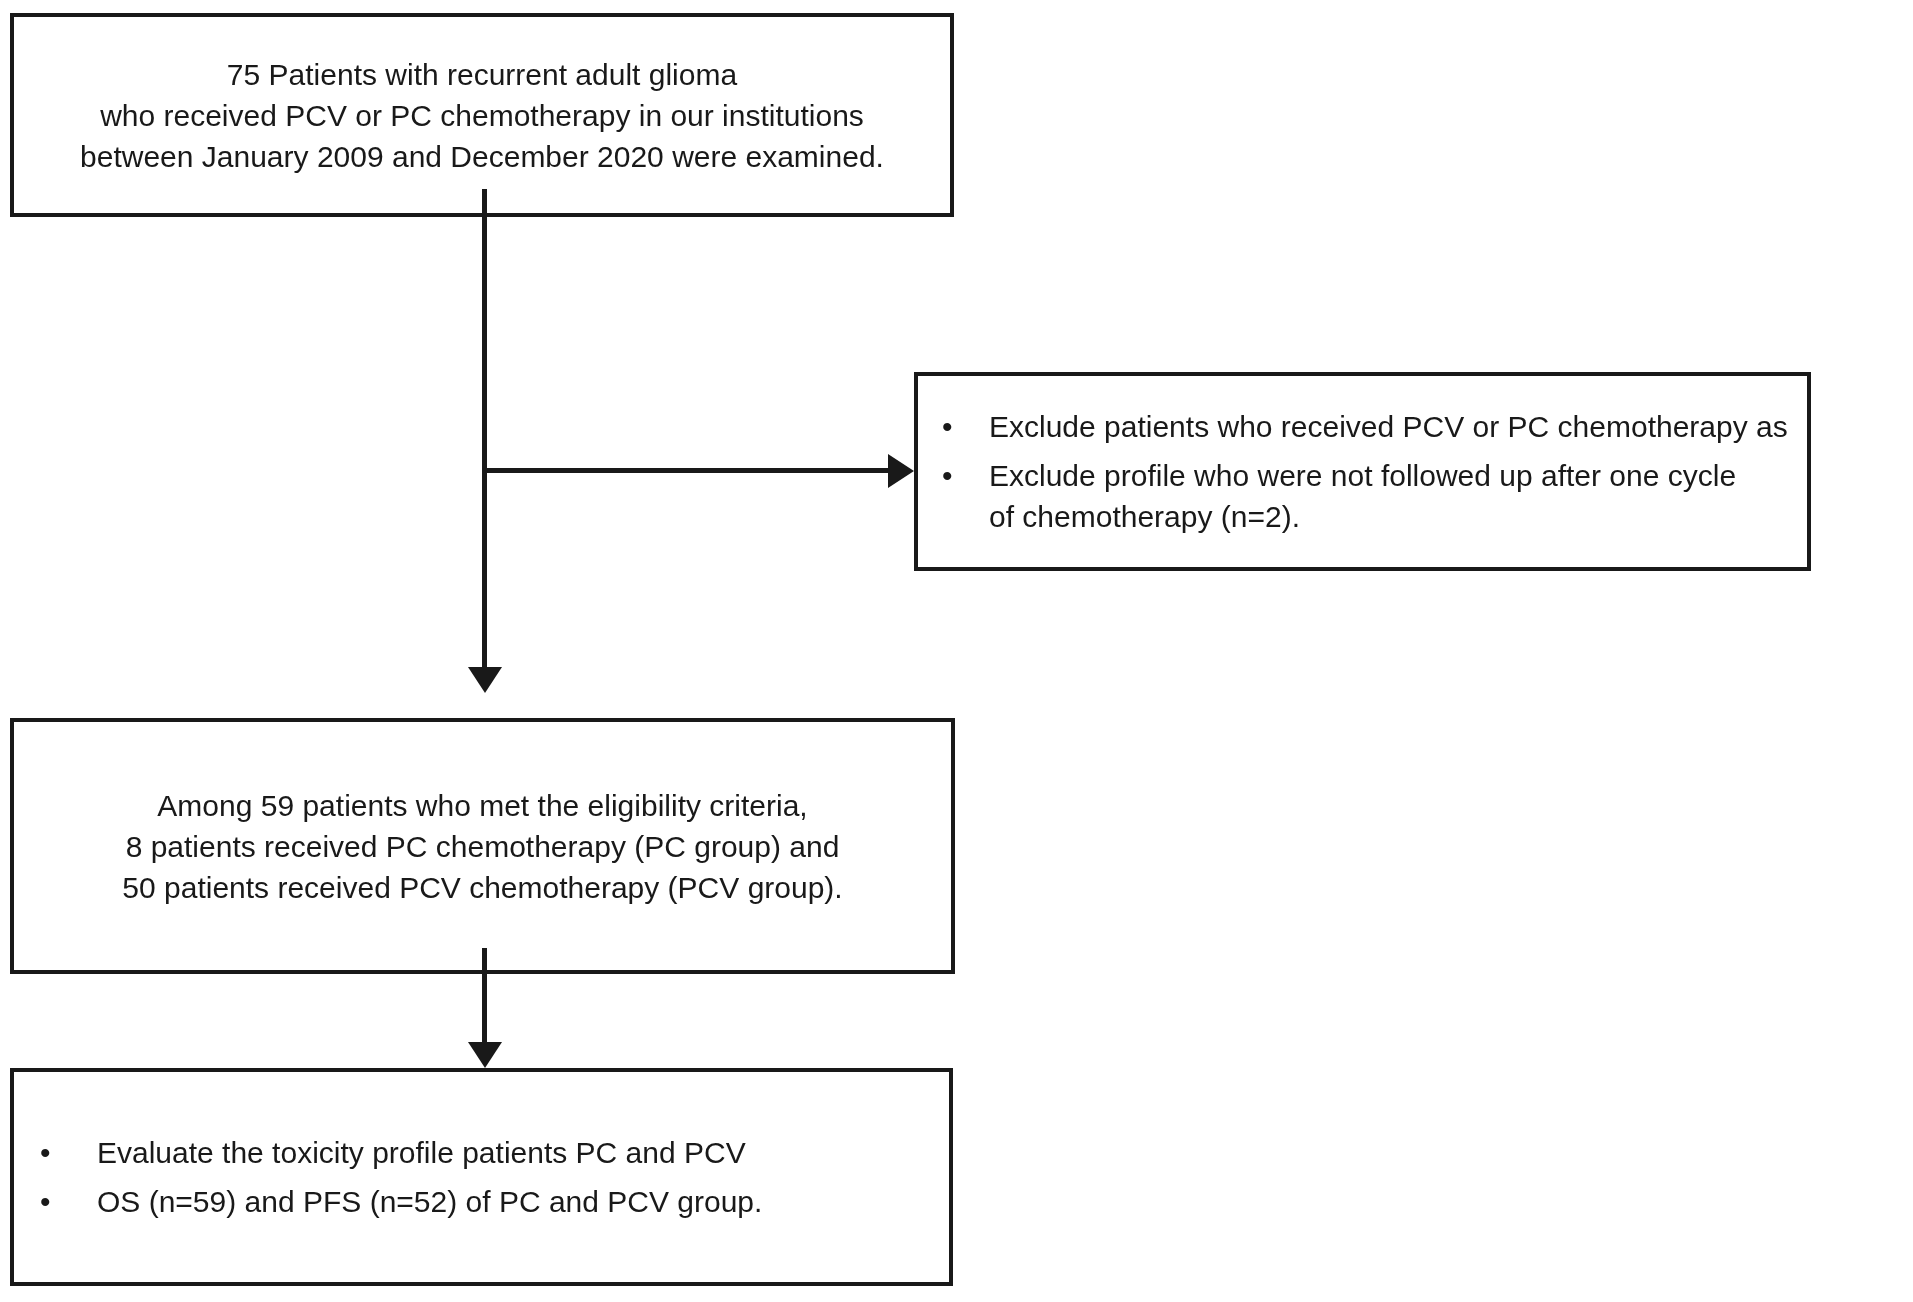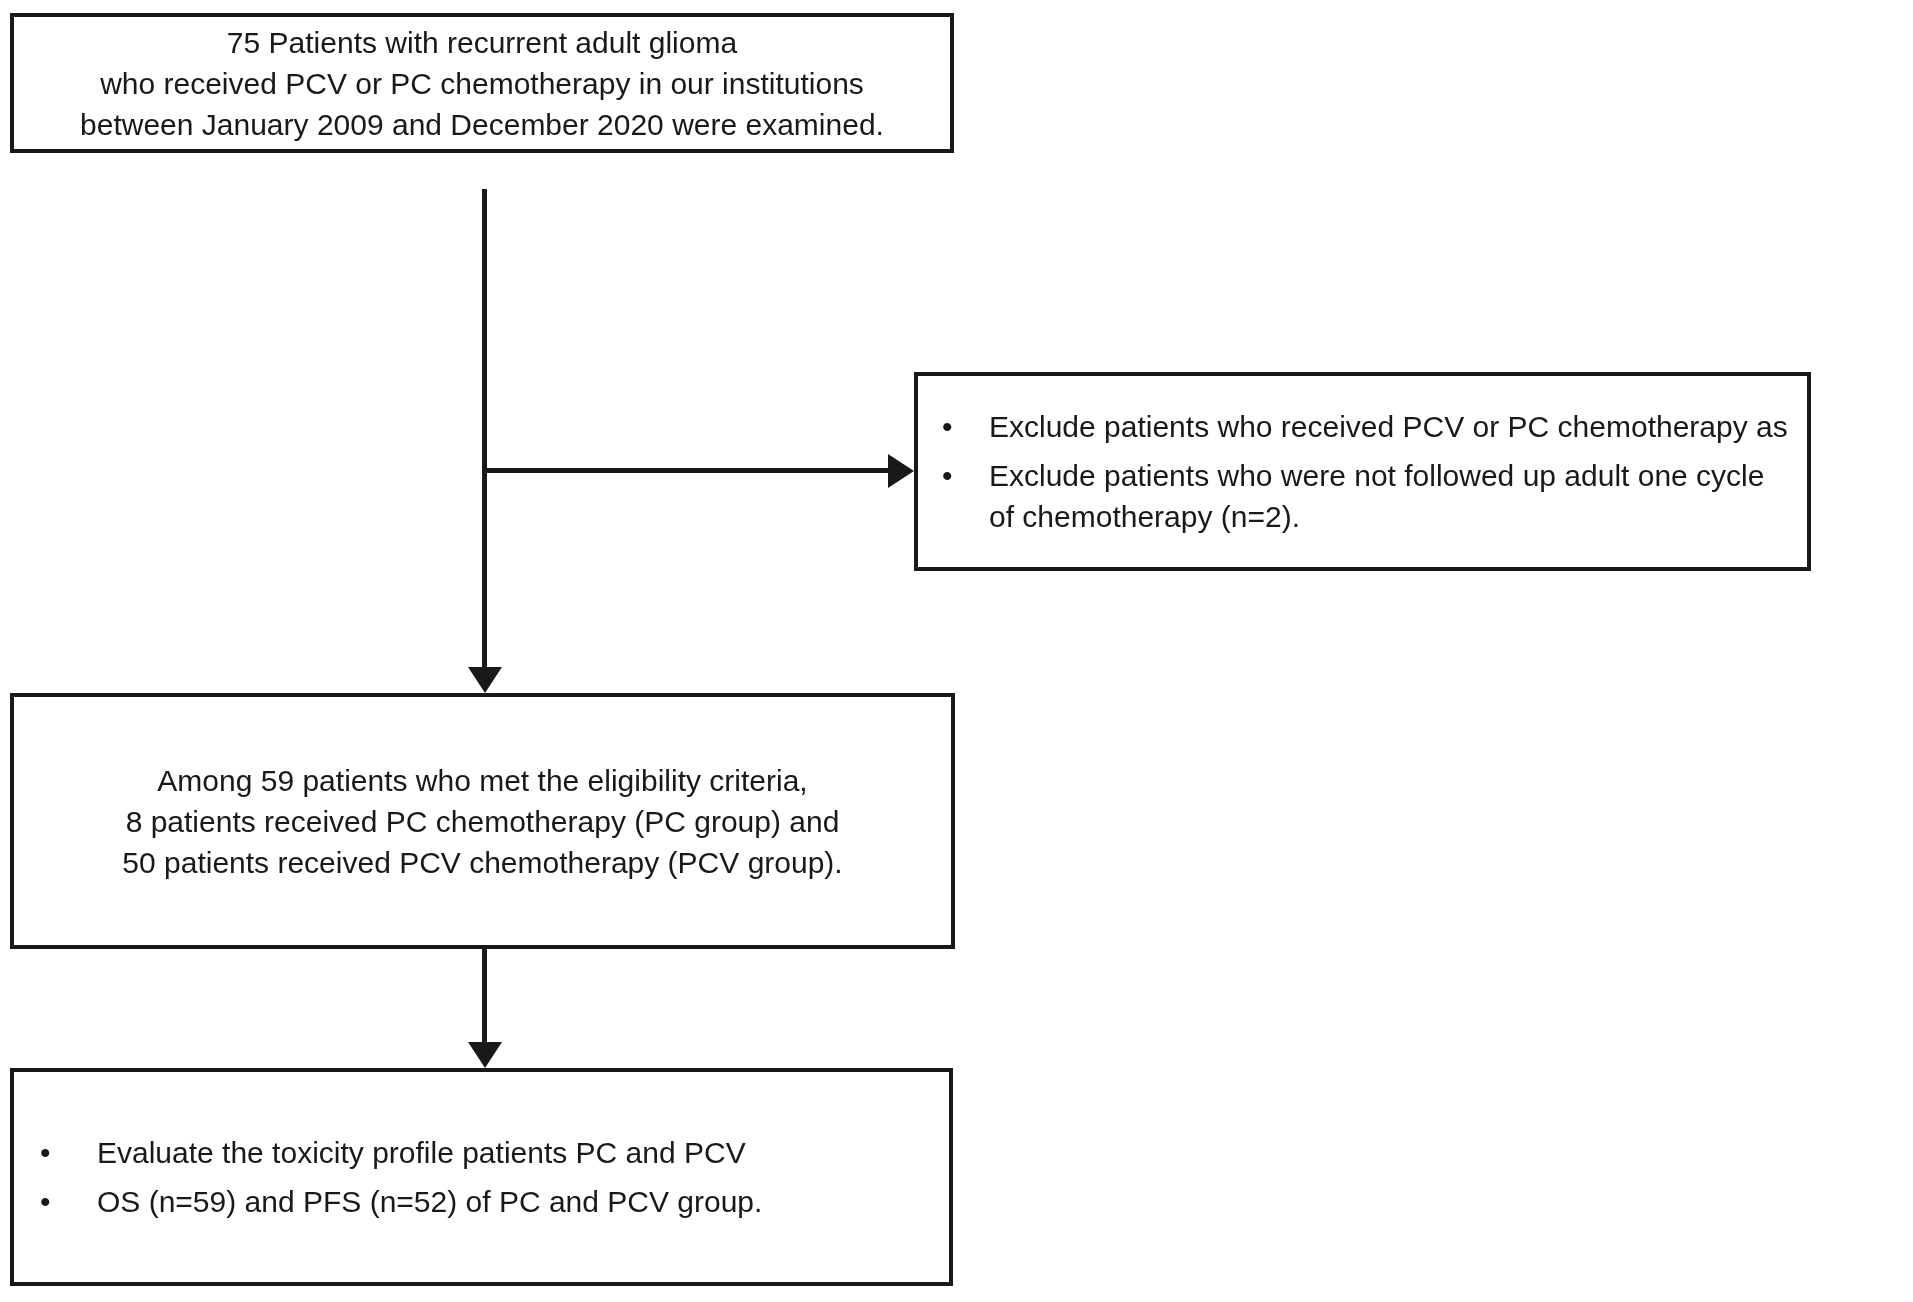--- a/index.html
+++ b/index.html
@@ -24,23 +24,23 @@
     position: absolute;
     box-sizing: border-box;
     border: 4px solid var(--ink, #191919);
     background: var(--bg, #ffffff);
     display: flex;
     flex-direction: column;
     justify-content: center;
   }
   .box.centered { text-align: center; }
 
-  .box-examined { left: 10px;  top: 13px;   width: 944px; height: 140px; }
+  .box-examined { left: 10px;  top: 13px;   width: 944px; height: 204px; }
   .box-excluded { left: 914px; top: 372px;  width: 897px; height: 199px; padding: 10px 18px 10px 24px; }
-  .box-eligible { left: 10px;  top: 693px;  width: 945px; height: 256px; }
+  .box-eligible { left: 10px;  top: 718px;  width: 945px; height: 256px; }
   .box-outcomes { left: 10px;  top: 1068px; width: 943px; height: 218px; padding: 10px 18px 10px 26px; }
 
   .text-line { white-space: nowrap; }
 
   
   .bullet-item { display: flex; align-items: flex-start; }
   .bullet-item + .bullet-item { margin-top: 8px; }
   .bullet-marker {
     flex: 0 0 47px;
     text-align: left;
@@ -103,21 +103,21 @@
   <section class="box box-excluded">
     <div class="bullet-item">
       <span class="bullet-marker">•</span>
       <div class="bullet-text">
         <div class="text-line">Exclude patients who received PCV or PC chemotherapy as</div>
       </div>
     </div>
     <div class="bullet-item">
       <span class="bullet-marker">•</span>
       <div class="bullet-text">
-        <div class="text-line">Exclude patients who were not followed up adult one cycle</div>
+        <div class="text-line">Exclude profile who were not followed up after one cycle</div>
         <div class="text-line">of chemotherapy (n=2).</div>
       </div>
     </div>
   </section>
 
   <section class="box box-eligible centered">
     <div class="text-line">Among 59 patients who met the eligibility criteria,</div>
     <div class="text-line">8 patients received PC chemotherapy (PC group) and</div>
     <div class="text-line">50 patients received PCV chemotherapy (PCV group).</div>
   </section>

